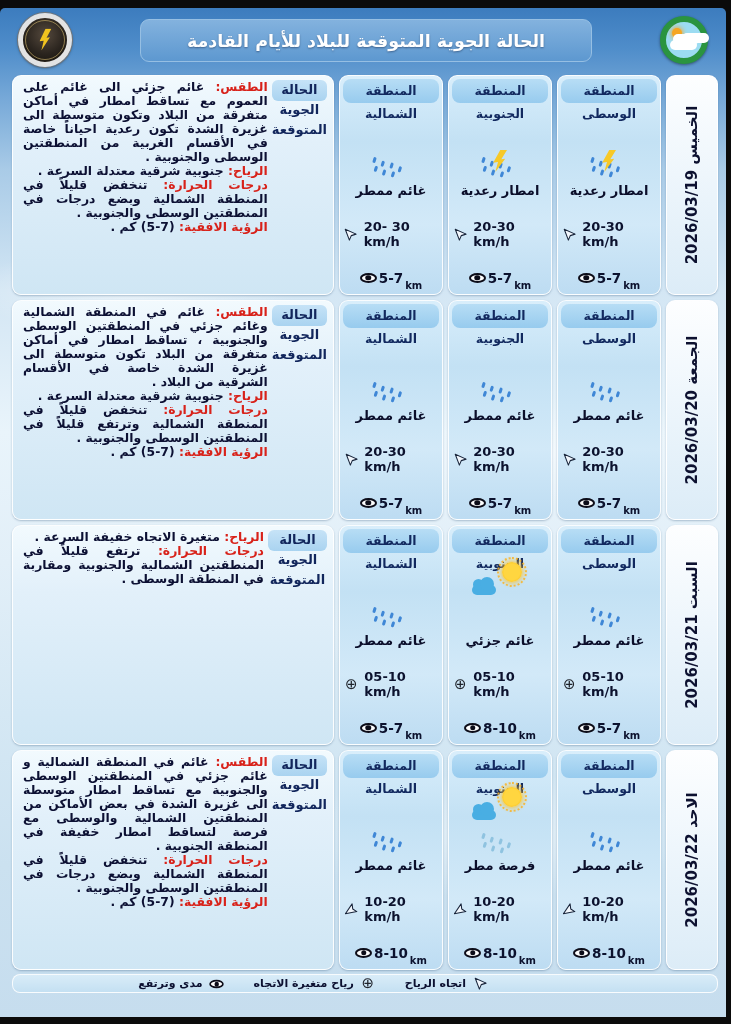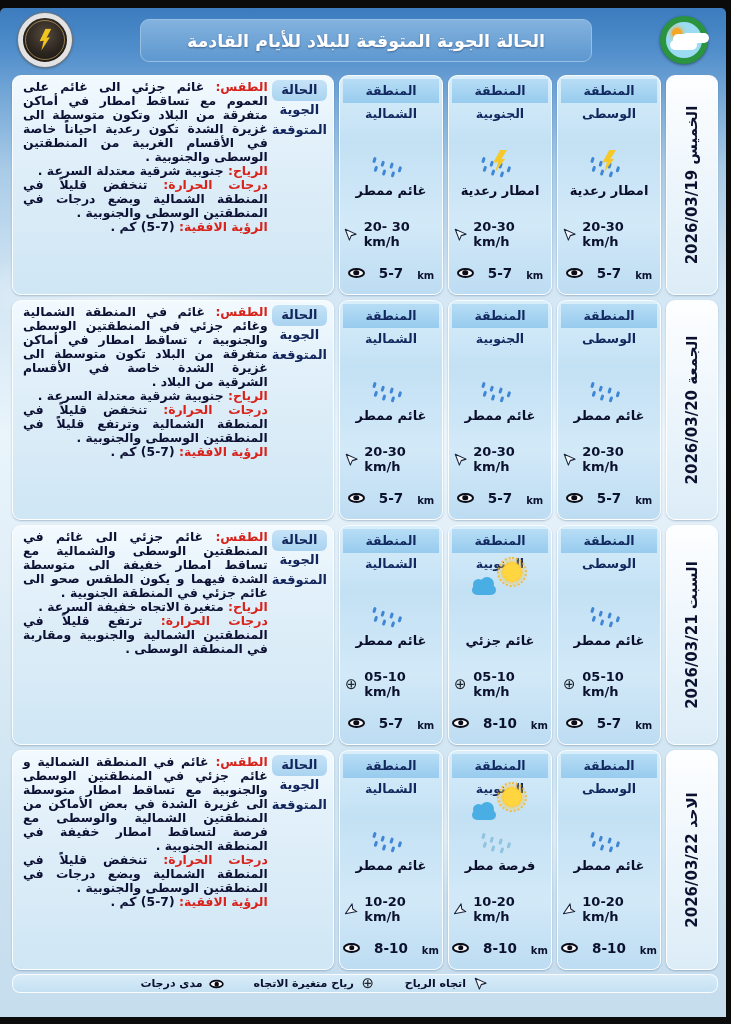--- a/index.html
+++ b/index.html
@@ -27,26 +27,26 @@
 box-shadow:3px -6px 0 0 #fff,12px -7px 0 0 #fff}
 .main{position:relative;z-index:2;display:flex;flex-direction:column;gap:5px;padding:3px 8px 0 12px}
 .row{display:flex;gap:5px;height:220px}
 .dcell{flex:0 0 52px;position:relative;border-radius:9px;border:1px solid rgba(255,255,255,.95);
 background:linear-gradient(180deg,#fdfeff,#eef6fc 45%,#dcecf7);box-shadow:0 1px 2px rgba(30,70,110,.3)}
 .drot{position:absolute;top:50%;left:50%;transform:translate(-50%,-50%) rotate(-90deg);white-space:nowrap;
 font-weight:bold;font-size:15px;color:#0d1130;direction:rtl}
 .rcell{flex:0 0 104px;display:flex;flex-direction:column;align-items:center;padding:3px;border-radius:9px;
 border:1px solid rgba(255,255,255,.9);box-shadow:0 1px 2px rgba(30,70,110,.3);
 background:linear-gradient(180deg,#d9eefb,#c3e1f4 30%,#d2e9f8 68%,#bddcf2)}
-.rhead{width:100%;height:24px;line-height:23px;text-align:center;border-radius:0;
+.rhead{width:100%;height:24px;line-height:23px;text-align:center;border-radius:8px;
 background:linear-gradient(180deg,#b7ddf5,#97cbee);font-size:12.5px;font-weight:bold;color:#12295f}
 .cond{font-size:13px;font-weight:bold;color:#0b0e2a;margin-top:13px}
 .wrow{direction:ltr;display:flex;align-items:center;gap:5px;margin-top:21px;font-weight:bold;font-size:13px;color:#0c122e}
-.vrow{direction:ltr;display:flex;align-items:center;gap:14px;margin-top:15px;font-weight:bold;font-size:13.5px;color:#0c122e}
-.vunit{font-size:10px;margin-top:6px;font-weight:bold}
+.vrow{direction:ltr;display:flex;align-items:center;gap:2px;margin-top:15px;font-weight:bold;font-size:13.5px;color:#0c122e}
+.vunit{font-size:10px;margin-top:16px;font-weight:bold}
 .tpanel{flex:1;display:flex;flex-direction:row;padding:4px 6px;border-radius:9px;border:1px solid rgba(255,255,255,.9);
 box-shadow:0 1px 2px rgba(30,70,110,.3);background:linear-gradient(180deg,#f2fafe,#e2f0fa 30%,#cfe6f4)}
 .thead{height:21px;line-height:20px;text-align:center;border-radius:6px;margin-bottom:3px;
 background:linear-gradient(180deg,#c6e3f7,#a9d3f0);font-size:13px;font-weight:bold;color:#12265c}
 .tbody{padding:0 4px;font-size:12.4px;line-height:14px;font-weight:bold;color:#0c1033;text-align:justify}
 .lbl{color:#d8221a}
 .legend{margin:4px 8px 0 12px;height:19px;display:flex;align-items:center;gap:28px;padding-right:228px;
 border-radius:8px;border:1px solid rgba(255,255,255,.85);background:linear-gradient(180deg,#d9ecf8,#c4e0f2);
 font-size:11px;font-weight:bold;color:#0c1030;position:relative;z-index:2}
 .litem{display:flex;align-items:center;gap:5px}
@@ -302,21 +302,20 @@
           </div>
       <div class="vrow">
             <span class="eye"></span>
             <span>5-7</span>
             <span class="vunit">km</span>
           </div>
     </div>
     <div class="tpanel">
       <div class="thead">الحالة الجوية المتوقعة</div>
       <div class="tbody">
-        <p><span class="lbl">الطقس:</span> <span>غائم جزئي الى غائم في المنطقتين الوسطى والشمالية مع تساقط امطار خفيفة الى متوسطة الشدة فيهما و يكون الطقس صحو الى غائم جزئي في المنطقة الجنوبية .</span></p>
         <p><span class="lbl">الرياح:</span> <span>متغيرة الاتجاه خفيفة السرعة .</span></p>
         <p><span class="lbl">درجات الحرارة:</span> <span>ترتفع قليلاً في المنطقتين الشمالية والجنوبية ومقاربة في المنطقة الوسطى .</span></p>
       </div>
     </div>
   </section>
 
   <section class="row">
     <div class="dcell">
           <div class="drot">الاحد 2026/03/22</div>
         </div>
@@ -406,16 +405,16 @@
     <span class="litem">
         <span class="wic" data-icon="variable-wind">
           <b class="cross">⊕</b>
         </span>
         <span>رياح متغيرة الاتجاه</span>
       </span>
     <span class="litem">
         <span class="wic" data-icon="visibility-eye">
           <span class="eye"></span>
         </span>
-        <span>مدى درجات</span>
+        <span>مدى وترتفع</span>
       </span>
   </div>
 </div>
 
 </body></html>

